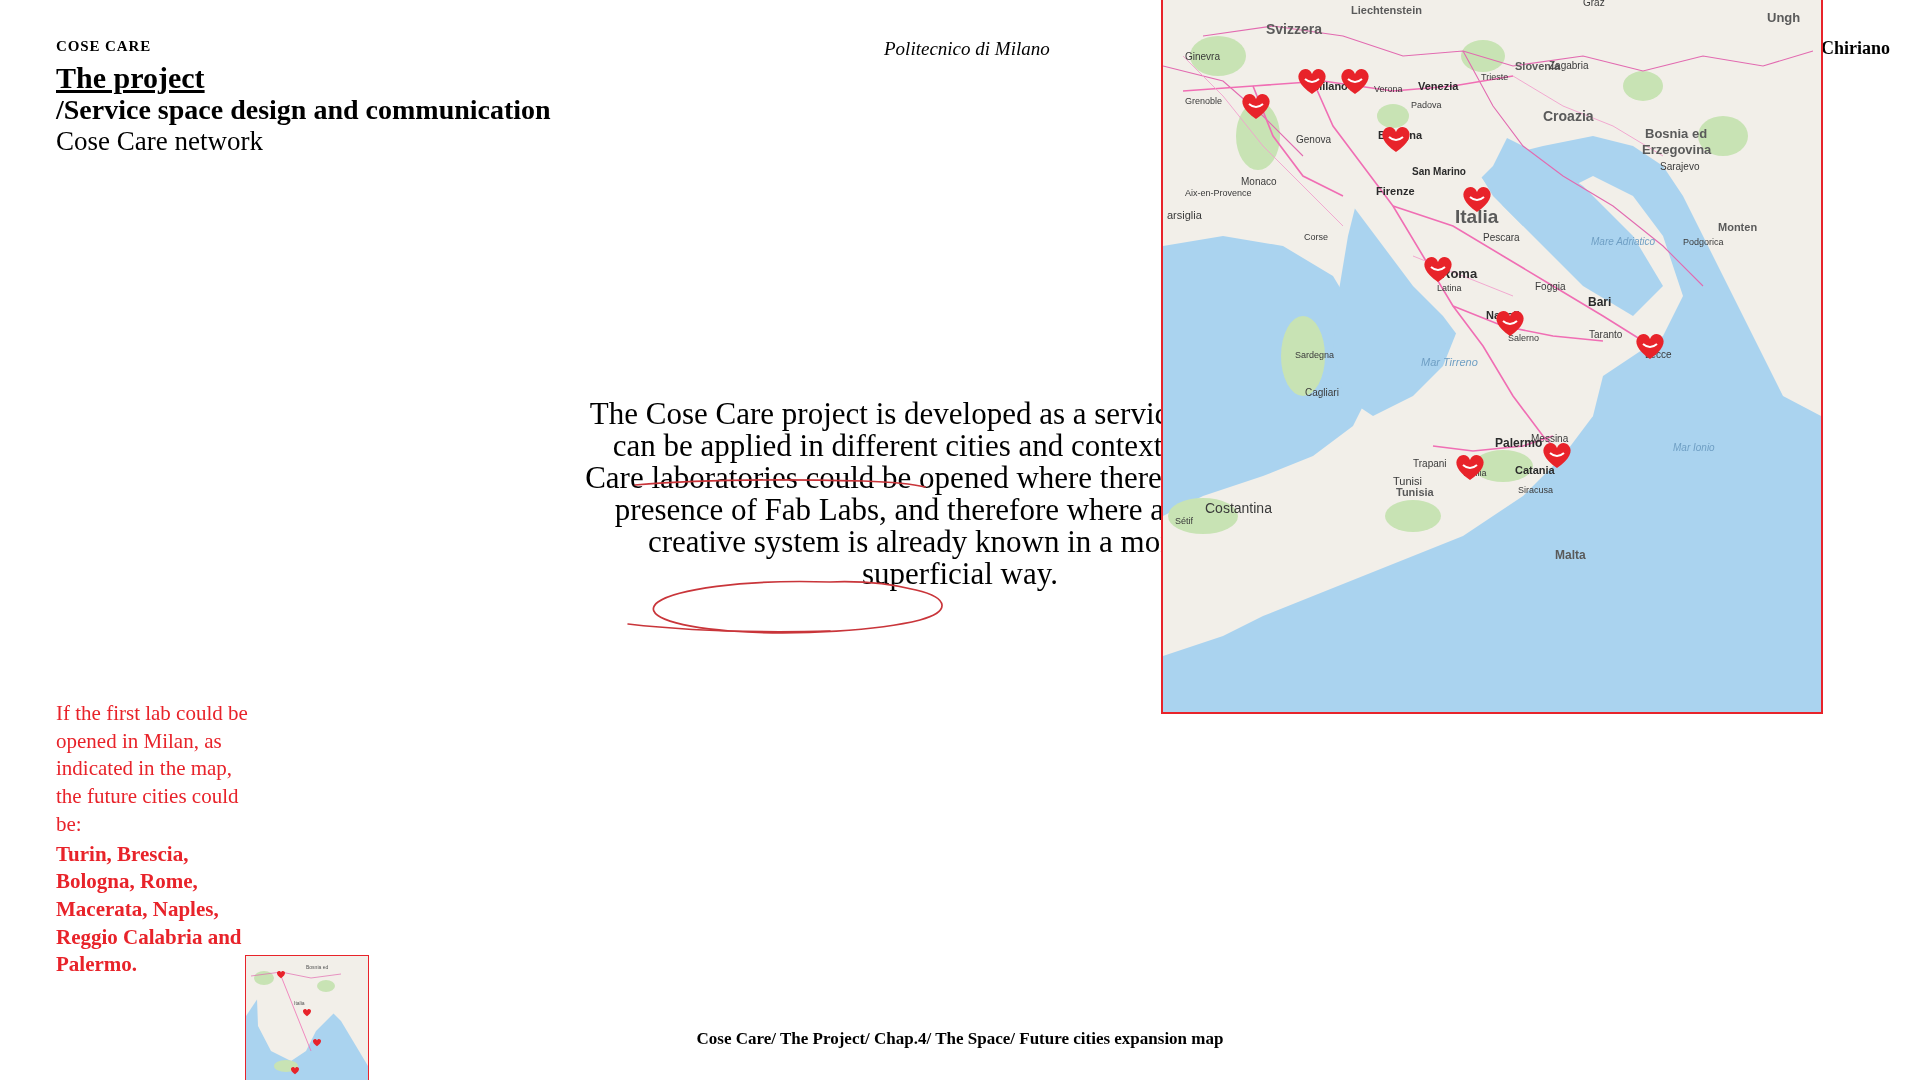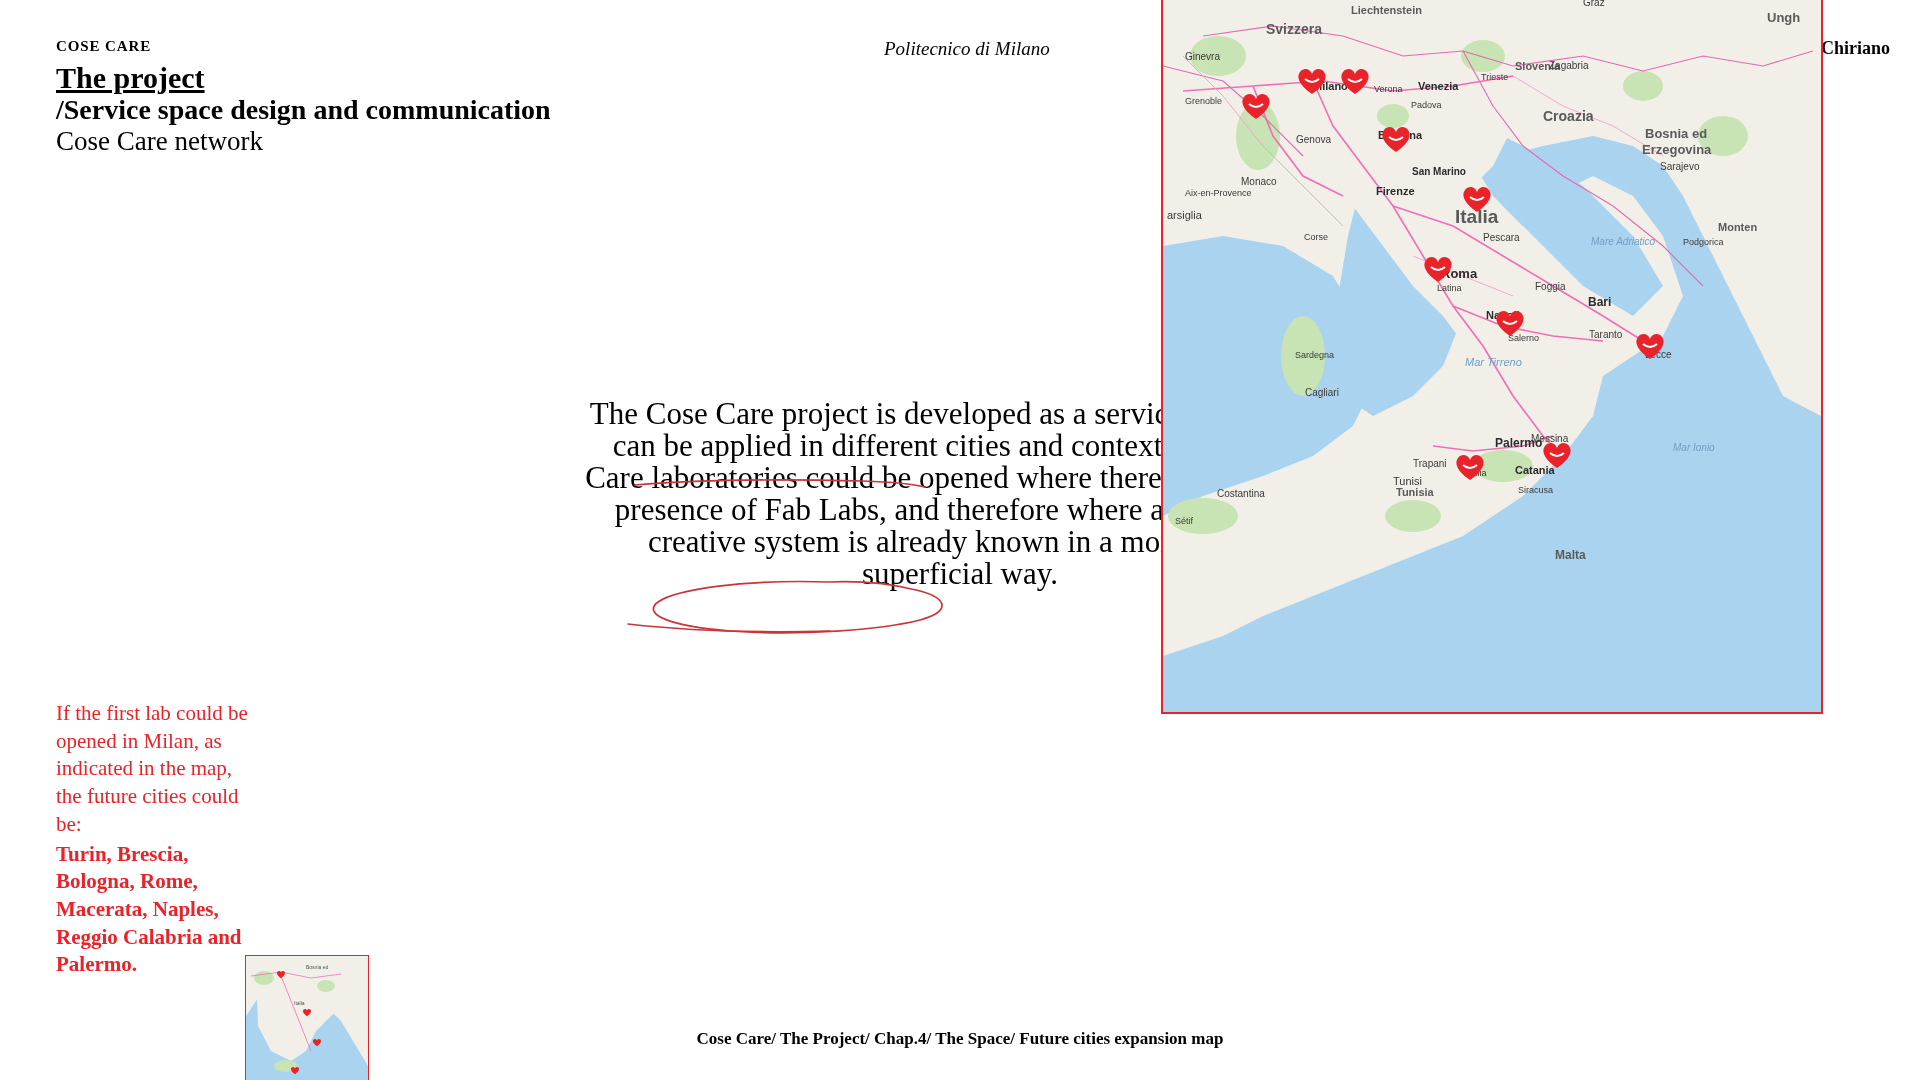--- a/index.html
+++ b/index.html
@@ -278,21 +278,21 @@
   <div class="map-label country" style="left:380px; top:112px; font-size:14px;">Croazia</div>
   <div class="map-label country" style="left:482px; top:130px; font-size:13px;">Bosnia ed</div>
   <div class="map-label country" style="left:479px; top:146px; font-size:13px;">Erzegovina</div>
   <div class="map-label country" style="left:292px; top:210px; font-size:19px;">Italia</div>
   <div class="map-label country" style="left:392px; top:552px; font-size:12px;">Malta</div>
   <div class="map-label country" style="left:233px; top:490px; font-size:11px;">Tunisia</div>
   <div class="map-label country" style="left:604px; top:14px; font-size:13px;">Ungh</div>
   <div class="map-label country" style="left:555px; top:225px; font-size:11px;">Monten</div>
 
   <div class="map-label sea-label" style="left:428px; top:240px; font-size:10px;">Mare Adriatico</div>
-  <div class="map-label sea-label" style="left:258px; top:360px; font-size:11px;margin-left:44px;">Mar Tirreno</div>
+  <div class="map-label sea-label" style="left:258px; top:360px; font-size:11px;">Mar Tirreno</div>
   <div class="map-label sea-label" style="left:510px; top:446px; font-size:10px;">Mar Ionio</div>
 
   <div class="map-label city" style="left:420px; top:1px; font-size:10px;">Graz</div>
   <div class="map-label city" style="left:22px; top:55px; font-size:10px;">Ginevra</div>
   <div class="map-label major" style="left:150px; top:84px; font-size:11px;">Milano</div>
   <div class="map-label major" style="left:255px; top:84px; font-size:11px;">Venezia</div>
   <div class="map-label city" style="left:211px; top:88px; font-size:9px;">Verona</div>
   <div class="map-label city" style="left:248px; top:104px; font-size:9px;">Padova</div>
   <div class="map-label city" style="left:318px; top:76px; font-size:9px;">Trieste</div>
   <div class="map-label city" style="left:386px; top:64px; font-size:10px;">Zagabria</div>
@@ -316,21 +316,21 @@
   <div class="map-label city" style="left:482px; top:353px; font-size:10px;">Lecce</div>
   <div class="map-label city" style="left:142px; top:391px; font-size:10px;">Cagliari</div>
   <div class="map-label city" style="left:132px; top:354px; font-size:9px;">Sardegna</div>
   <div class="map-label major" style="left:288px; top:440px; font-size:12px;padding-left:44px;">Palermo</div>
   <div class="map-label city" style="left:368px; top:437px; font-size:10px;">Messina</div>
   <div class="map-label major" style="left:352px; top:468px; font-size:11px;">Catania</div>
   <div class="map-label city" style="left:250px; top:462px; font-size:10px;">Trapani</div>
   <div class="map-label city" style="left:300px; top:472px; font-size:9px;">Sicilia</div>
   <div class="map-label city" style="left:355px; top:489px; font-size:9px;">Siracusa</div>
   <div class="map-label city" style="left:230px; top:479px; font-size:11px;">Tunisi</div>
-  <div class="map-label city" style="left:42px; top:492px; font-size:10px;margin-left:12px;">Costantina</div>
+  <div class="map-label city" style="left:42px; top:504px; font-size:14px;">Costantina</div>
   <div class="map-label city" style="left:12px; top:520px; font-size:9px;">Sétif</div>
   <div class="map-label city" style="left:520px; top:241px; font-size:9px;">Podgorica</div>
   <div class="map-label city" style="left:497px; top:165px; font-size:10px;">Sarajevo</div>
 
   <svg class="heart-pin" style="left:132px; top:70px;" viewBox="0 0 34 30">
       <path d="M17,28 C4,19 1,11 5,6 C9,1 15,3 17,8 C19,3 25,1 29,6 C33,11 30,19 17,28 Z" fill="#e8232a"></path>
       <path d="M10,13 q7,6 14,0" stroke="#fff" stroke-width="2" fill="none"></path>
     </svg>
   <svg class="heart-pin" style="left:175px; top:70px;" viewBox="0 0 34 30">
       <path d="M17,28 C4,19 1,11 5,6 C9,1 15,3 17,8 C19,3 25,1 29,6 C33,11 30,19 17,28 Z" fill="#e8232a"></path>

